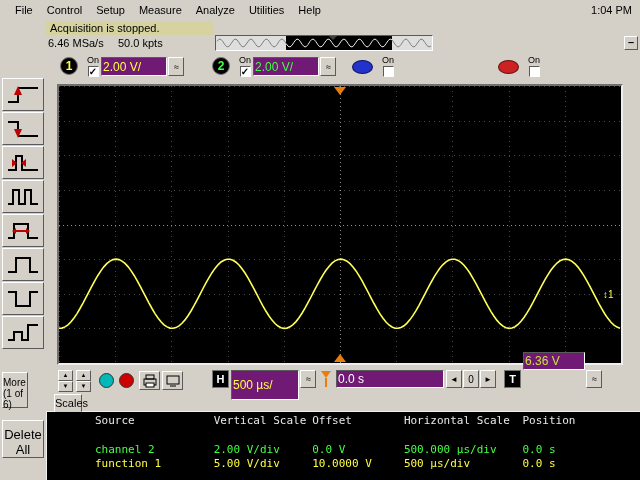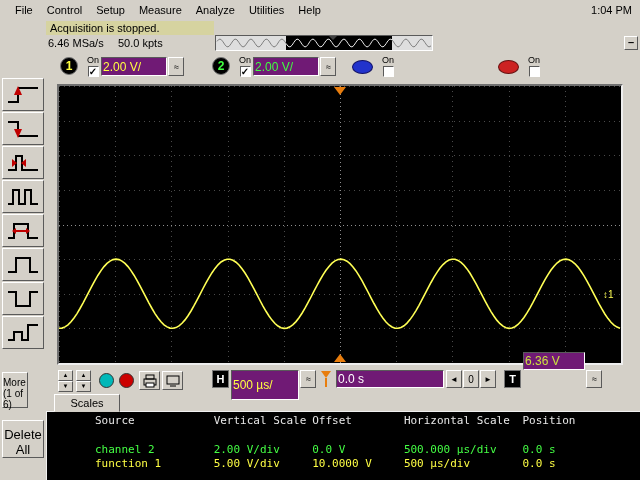--- a/index.html
+++ b/index.html
@@ -209,21 +209,21 @@
   </div>
 <div class="abs raised navbtn" style="left:463px;top:370px;font-size:10px">0</div>
 <div class="abs raised navbtn" style="left:480px;top:370px">
     <span>►</span>
   </div>
 
 <div class="abs badge" style="left:504px;top:370px;width:17px;height:18px">T</div>
 <div class="abs blackbox c-trig" style="left:523px;top:352px;width:62px;height:18px">6.36 V</div>
 <div class="abs spinbtn" style="left:586px;top:370px;height:18px">≈</div>
 
-<div class="abs" style="left:54px;top:394px;width:66px;height:18px;background:#d4d0c8;border:1px solid;border-color:#fff #5a5a5a #d4d0c8 #fff;text-align:center;line-height:16px;z-index:2">Scales</div>
+<div class="abs" style="left:54px;top:394px;width:28px;height:18px;background:#d4d0c8;border:1px solid;border-color:#fff #5a5a5a #d4d0c8 #fff;text-align:center;line-height:16px;z-index:2">Scales</div>
 
 <div class="abs" style="left:46px;top:411px;width:594px;height:69px;background:#000;border-top:1px solid #f0f0f0;border-left:1px solid #f0f0f0">
   <div class="srow" style="top:2px;color:#e8e8e8">
     <span class="col-src">Source</span>
     <span class="col-vs">Vertical Scale</span>
     <span class="col-of">Offset</span>
     <span class="col-hs">Horizontal Scale</span>
     <span class="col-po">Position</span>
   </div>
   <div class="srow row-g" style="top:31px">

